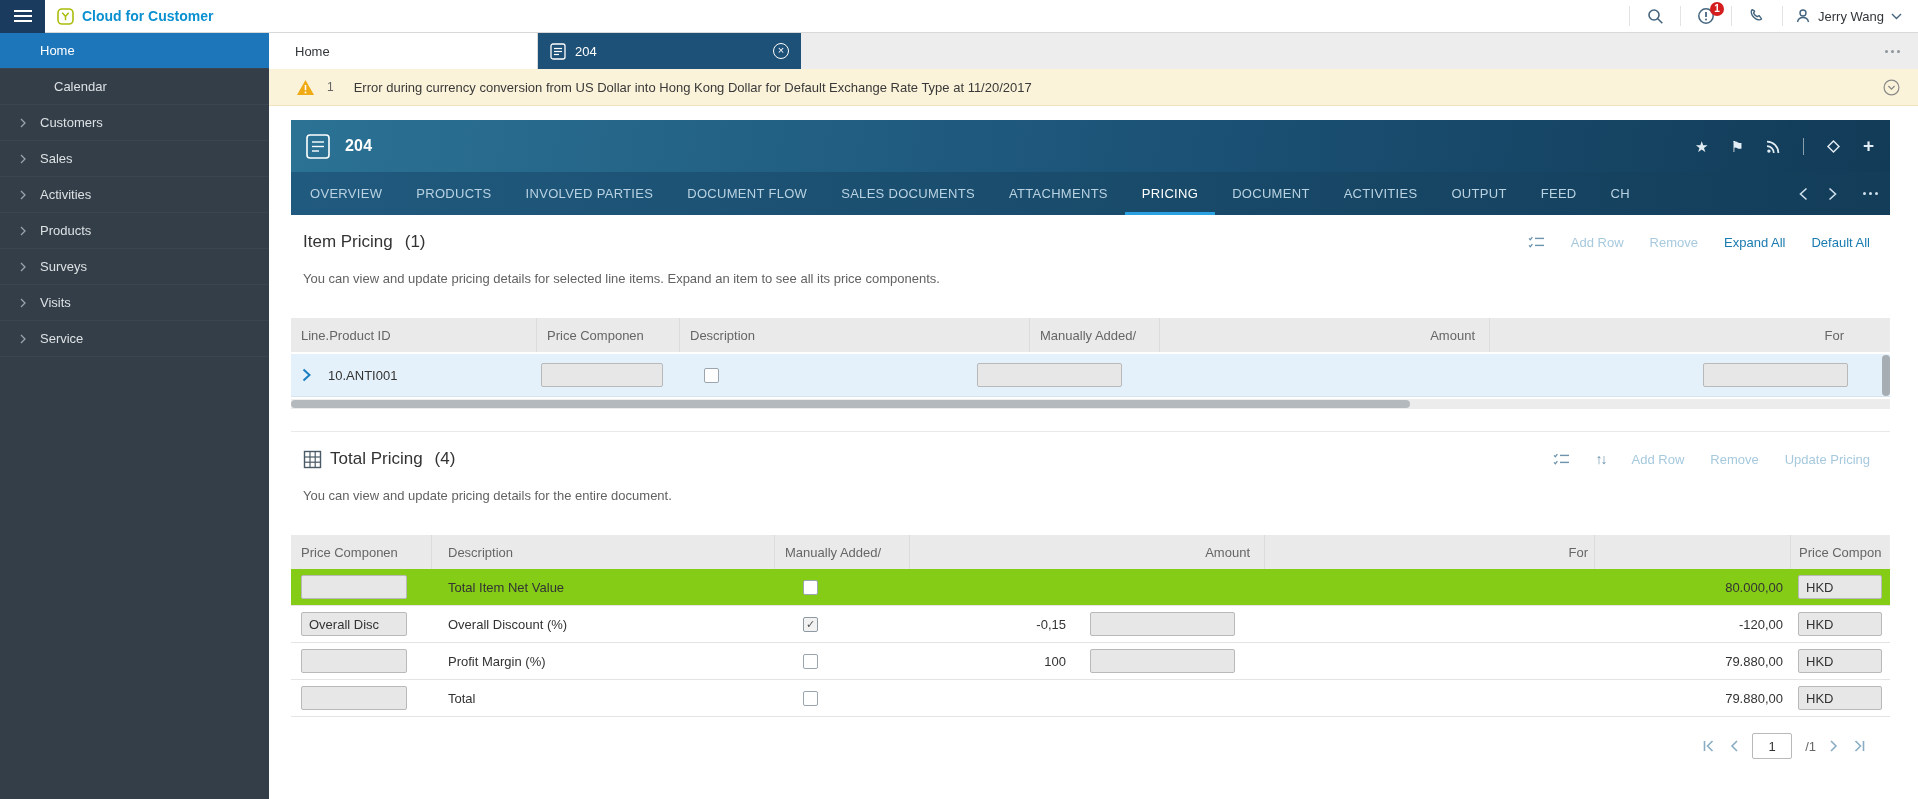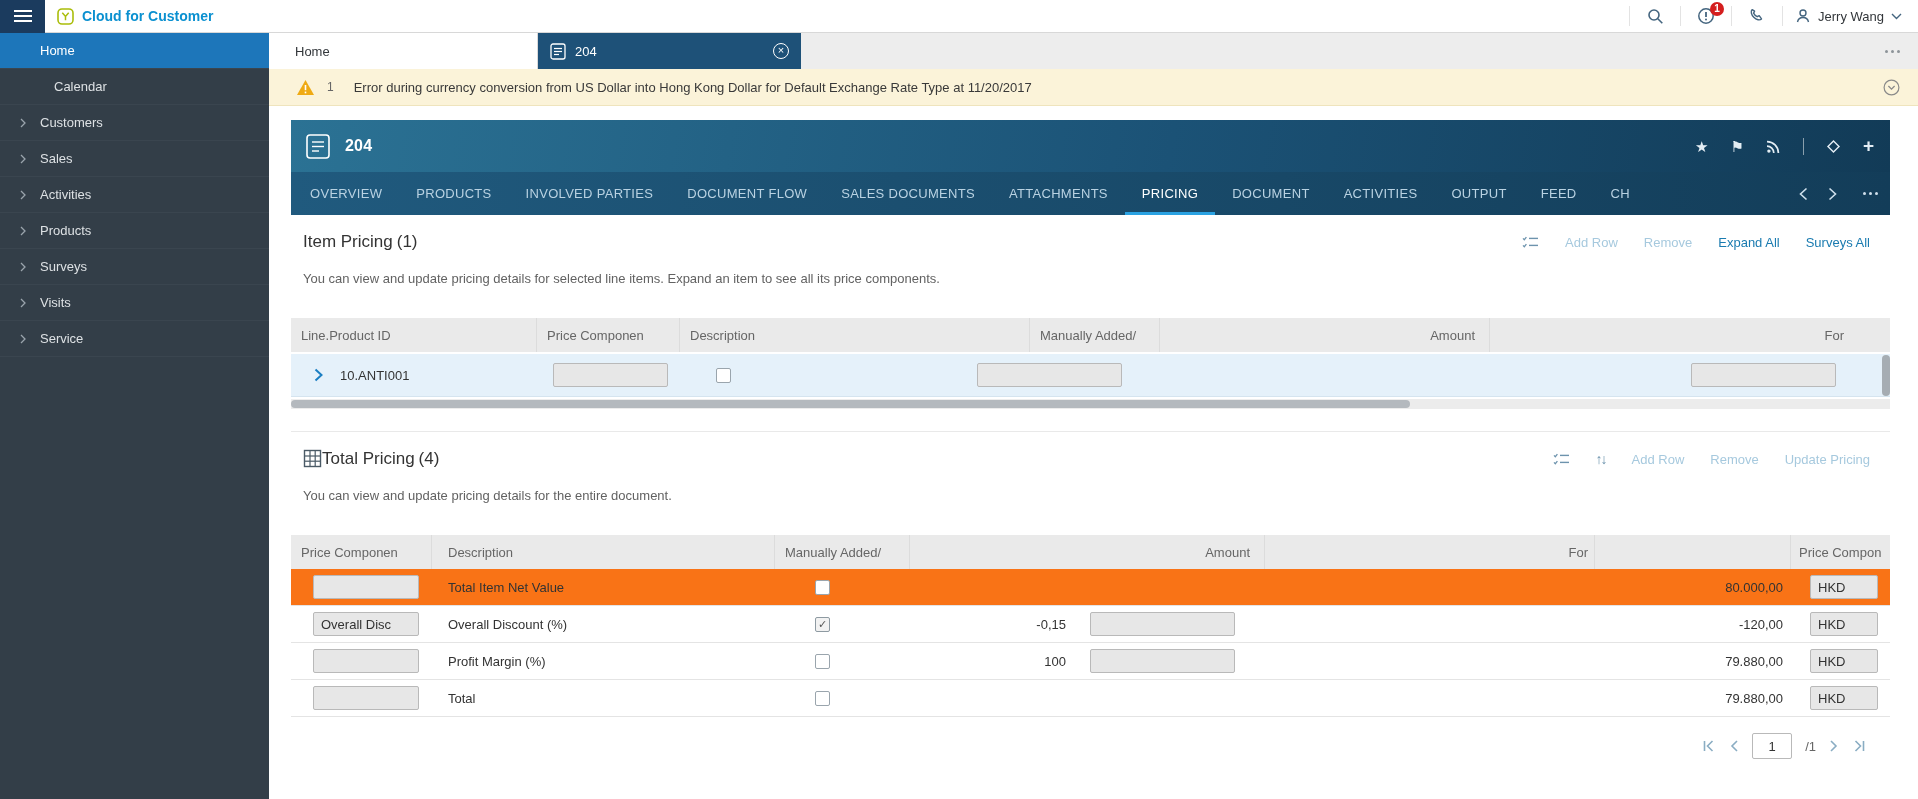--- a/index.html
+++ b/index.html
@@ -55,37 +55,37 @@
 .plus{font-size:19px;font-weight:bold;color:#e3edf4;cursor:pointer}
 
 .nav-tabs{height:43px;background:linear-gradient(to right,#205a7e,#133d59);display:flex;align-items:stretch;padding-left:2px;white-space:nowrap;overflow:hidden;flex-wrap:nowrap}
 .nav-tab{display:flex;align-items:center;padding:0 17px;color:#b9d2e2;font-size:13px;letter-spacing:.3px;cursor:pointer;flex:0 0 auto}
 .nav-tab.active{color:#fff;box-shadow:inset 0 -3px 0 #2aa2e2}
 .nav-right{margin-left:auto;display:flex;align-items:center;gap:20px;padding-right:12px}
 .nav-right .chev{line-height:0;cursor:pointer}
 
 
 .panel-head{display:flex;align-items:center;min-height:46px;padding:8px 20px 0 12px}
-.panel-title{font-size:17px;color:#333;display:flex;align-items:flex-start;gap:0}
+.panel-title{font-size:17px;color:#333;display:flex;align-items:flex-end;gap:8px}
 .panel-count{font-size:17px;color:#333;margin-left:4px}
 .panel-actions{margin-left:auto;display:flex;align-items:center;gap:26px}
 .link{font-size:13px;color:#1a7bb0;cursor:pointer}
 .link.disabled{color:#a6c9de}
 .icon-btn{line-height:0;cursor:pointer}
 .sort-glyph{color:#6d93ad;font-size:14px;letter-spacing:-2px;cursor:pointer}
 .hint{color:#626262;padding:10px 12px 32px 12px}
 
 .thead{display:flex;background:#eaeaea;height:34px;align-items:stretch}
 .th{color:#666;padding:0 10px;display:flex;align-items:center;border-right:1px solid #dcdcdc;overflow:hidden;white-space:nowrap}
 .th.last{border-right:none}
 .th.right{justify-content:flex-end}
 .trow{display:flex;align-items:center;background:#fff;border-bottom:1px solid #e4e4e4;height:37px}
-.trow.tinted{background:#f97316}
+.trow.tinted{background:#84cc16}
 .cell{display:flex;align-items:center;padding:0 10px;overflow:hidden;white-space:nowrap;height:100%}
-.cell.pad0{padding:12px}
+.cell.pad0{padding:0}
 .cell.right{justify-content:flex-end}
 
 
 .ip-c1{width:246px;flex:0 0 246px}
 .ip-c2{width:143px;flex:0 0 143px}
 .ip-c3{width:350px;flex:0 0 350px}
 .ip-c4{width:130px;flex:0 0 130px}
 .ip-c5{width:330px;flex:0 0 330px}
 .ip-c6{flex:1 1 auto}
 .ip-row{height:43px;background:#e5f1fa;border-bottom:1px solid #d5e4ef;margin-top:2px;position:relative;display:flex;align-items:center}
@@ -110,21 +110,21 @@
 .checkbox{width:15px;height:15px;border:1px solid #9aa5ad;background:#fff;border-radius:2px;display:inline-flex;align-items:center;justify-content:center;font-size:11px;color:#555;cursor:pointer}
 .checkbox.checked{background:#f2f2f2;border-color:#8e9aa2}
 .checkbox.checked::after{content:"✓"}
 .ml24{margin-left:24px}.ml28{margin-left:28px}
 .ro-input{height:24px;background:#e7e7e7;border:1px solid #b9b9b9;border-radius:2px;display:flex;align-items:center;padding:0 7px;color:#333;overflow:hidden;white-space:nowrap;cursor:default}
 .w106{width:106px;margin-left:10px}
 .w122{width:122px;margin-left:4px}
 .w145{width:145px}
 .ipamt{margin-right:4px}
 .ipfor{margin-right:42px}
-.w92{width:92px;margin-left:7px}
+.w92{width:84px;margin-left:7px}
 
 .pagination{display:flex;align-items:center;justify-content:flex-end;gap:13px;padding:16px 24px 10px 0}
 .pg-btn{line-height:0;cursor:pointer}
 .page-box{width:40px;height:26px;border:1px solid #b9b9b9;border-radius:2px;background:#fff;display:flex;align-items:center;justify-content:center;color:#333;cursor:text}
 .pg-of{color:#666}
 </style>
 </head>
 <body>
 
 <div class="app">
@@ -350,21 +350,21 @@
             <div class="panel-actions">
               <span class="icon-btn"><svg width="17" height="15" viewBox="0 0 17 15">
                     <polyline points="1,3.4 2.3,4.7 4.4,2.2" fill="none" stroke="#6d93ad" stroke-width="1.3"></polyline>
                     <line x1="7" y1="3.4" x2="16" y2="3.4" stroke="#6d93ad" stroke-width="1.4"></line>
                     <polyline points="1,10.4 2.3,11.7 4.4,9.2" fill="none" stroke="#6d93ad" stroke-width="1.3"></polyline>
                     <line x1="7" y1="10.4" x2="16" y2="10.4" stroke="#6d93ad" stroke-width="1.4"></line>
                   </svg></span>
               <span class="link disabled">Add Row</span>
               <span class="link disabled">Remove</span>
               <span class="link">Expand All</span>
-              <span class="link">Surveys All</span>
+              <span class="link">Default All</span>
             </div>
           </div>
           <div class="hint">You can view and update pricing details for selected line items. Expand an item to see all its price components.</div>
 
           <div>
             <div class="thead">
               <span class="th ip-c1">Line.Product ID</span>
               <span class="th ip-c2">Price Componen</span>
               <span class="th ip-c3">Description</span>
               <span class="th ip-c4">Manually Added/</span>

